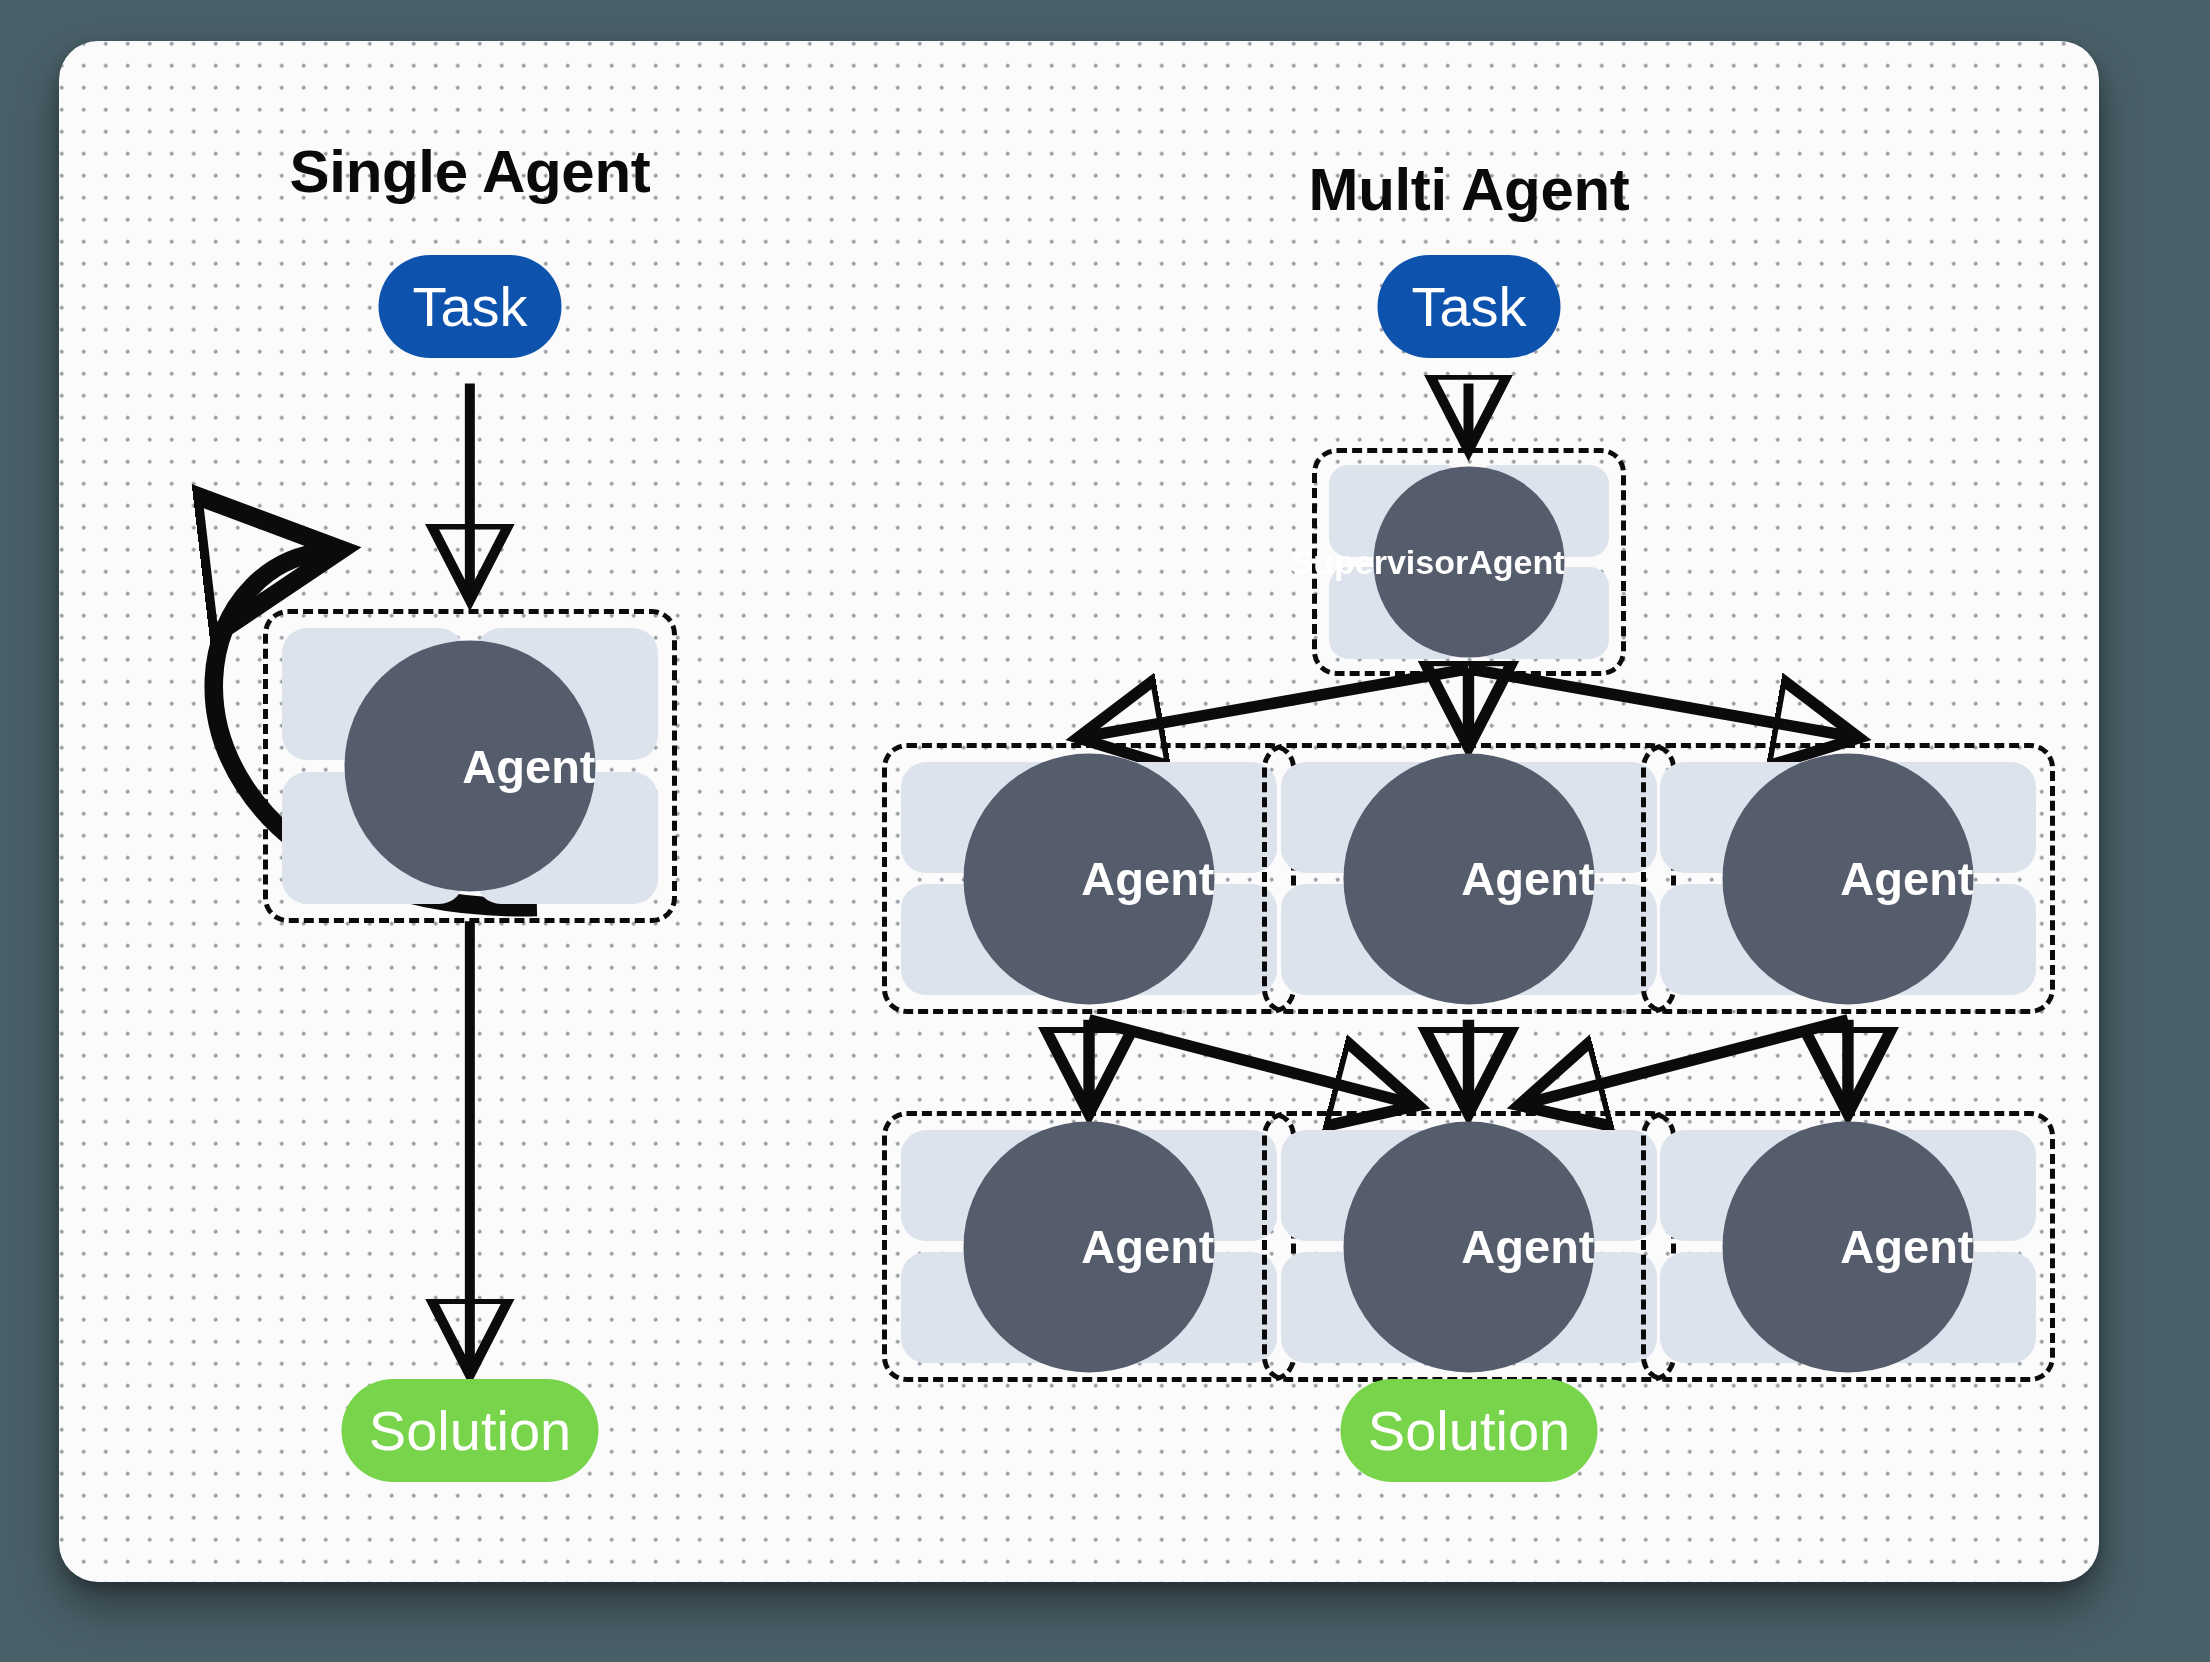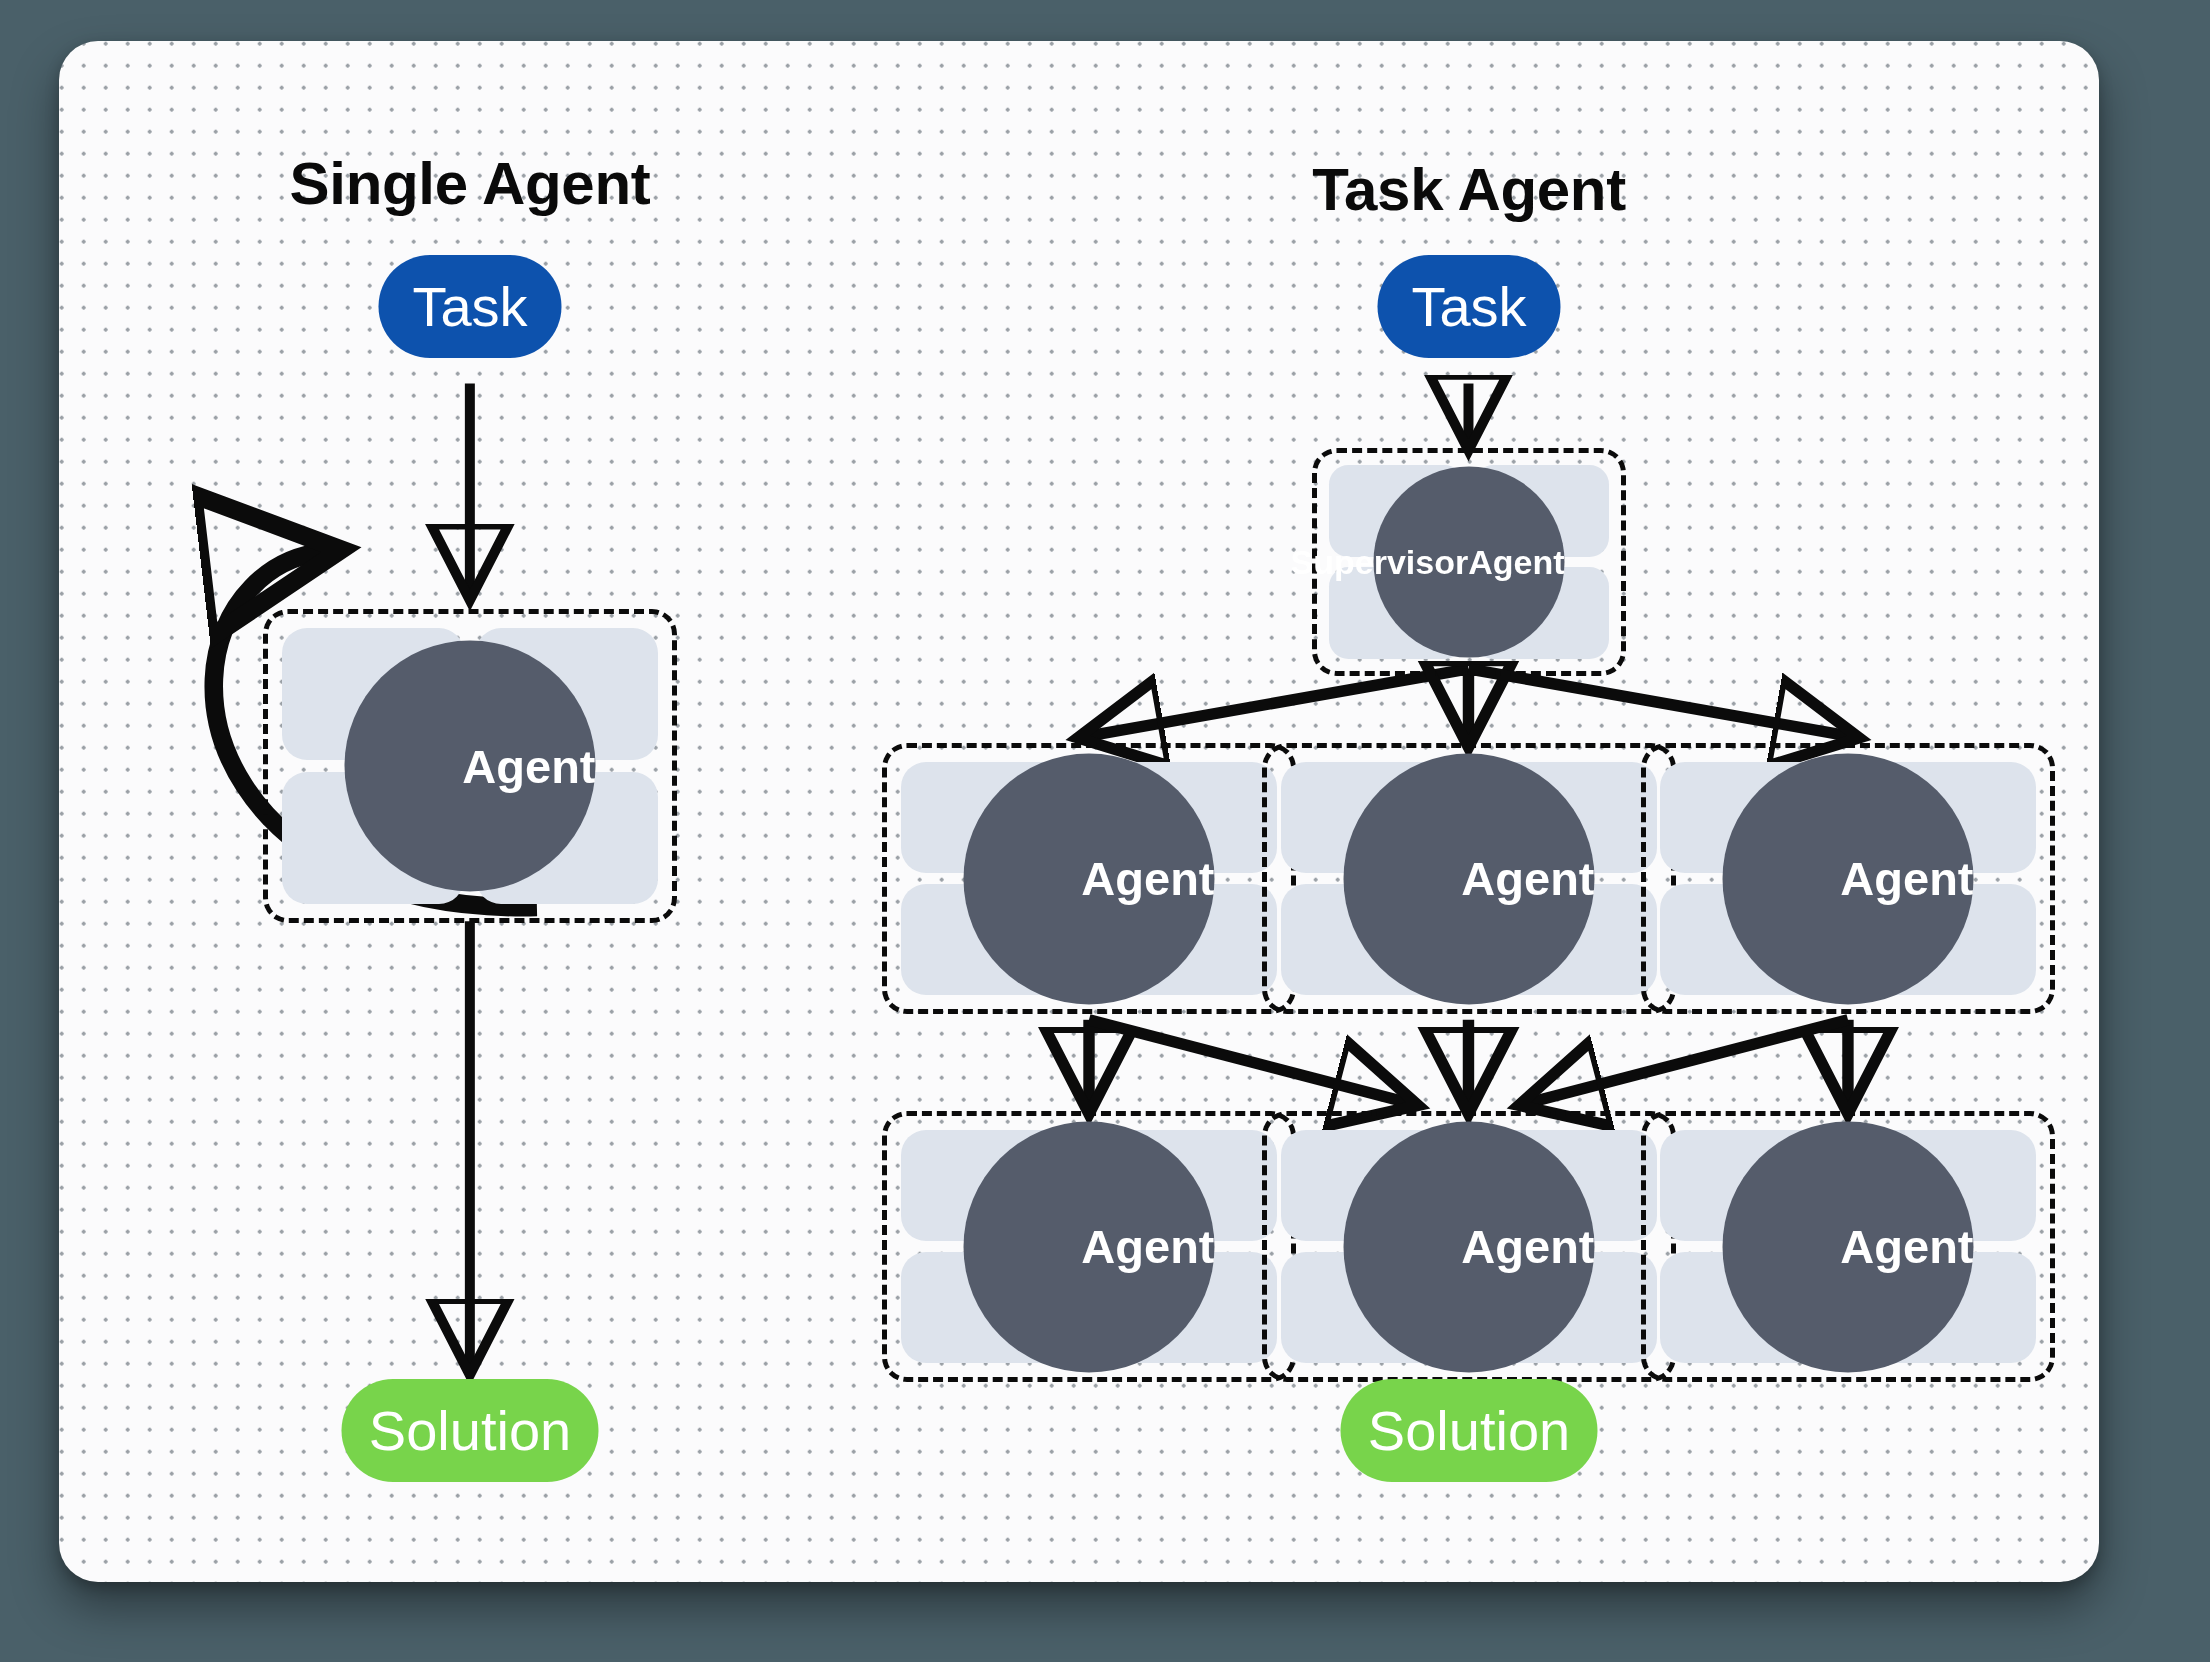--- a/index.html
+++ b/index.html
@@ -144,37 +144,37 @@
       <line x1="722" y1="686" x2="722" y2="744" stroke-width="8" marker-end="url(#ah)"></line>
       <line x1="988" y1="686" x2="988" y2="744" stroke-width="8" marker-end="url(#ah)"></line>
       <line x1="1254" y1="686" x2="1254" y2="744" stroke-width="8" marker-end="url(#ah)"></line>
 
       <line x1="722" y1="686" x2="945" y2="744" stroke-width="8" marker-end="url(#ah)"></line>
       <line x1="1254" y1="686" x2="1031" y2="744" stroke-width="8" marker-end="url(#ah)"></line>
 
       <line x1="988" y1="944" x2="988" y2="986" stroke-width="7" marker-end="url(#ah)"></line>
     </svg>
 
-    <div class="panel-title" style="left: 411px; top: 108px; font-size: 60px;">Single Agent</div>
+    <div class="panel-title" style="left: 411px; top: 96px; font-size: 60px;">Single Agent</div>
 
     <div class="pill task" style="left: 411px; top: 214px; width: 183px; height: 103px; font-size: 56px;">Task</div>
 
     <div class="agent-box" style="left: 411px; top: 568px; width: 414px; height: 314px;">
       <div class="tiles">
         <div class="tile"></div>
         <div class="tile"></div>
         <div class="tile"></div>
         <div class="tile"></div>
       </div>
       <div class="core big" style="width: 251px; height: 251px; font-size: 47px;">Agent</div>
     </div>
 
     <div class="pill solution" style="left: 411px; top: 1338px; width: 257px; height: 103px; font-size: 56px;">Solution</div>
 
-    <div class="panel-title" style="left: 1410px; top: 114px; font-size: 60px;">Task Agent</div>
+    <div class="panel-title" style="left: 1410px; top: 114px; font-size: 60px;">Multi Agent</div>
 
     <div class="pill task" style="left: 1410px; top: 214px; width: 183px; height: 103px; font-size: 56px;">Task</div>
 
     <div class="agent-box" style="left: 1410px; top: 407px; width: 314px; height: 228px;">
       <div class="tiles" style="inset:11.7px; gap:9.8px;">
         <div class="tile" style="border-radius:19.5px;"></div>
         <div class="tile" style="border-radius:19.5px;"></div>
         <div class="tile" style="border-radius:19.5px;"></div>
         <div class="tile" style="border-radius:19.5px;"></div>
       </div>

